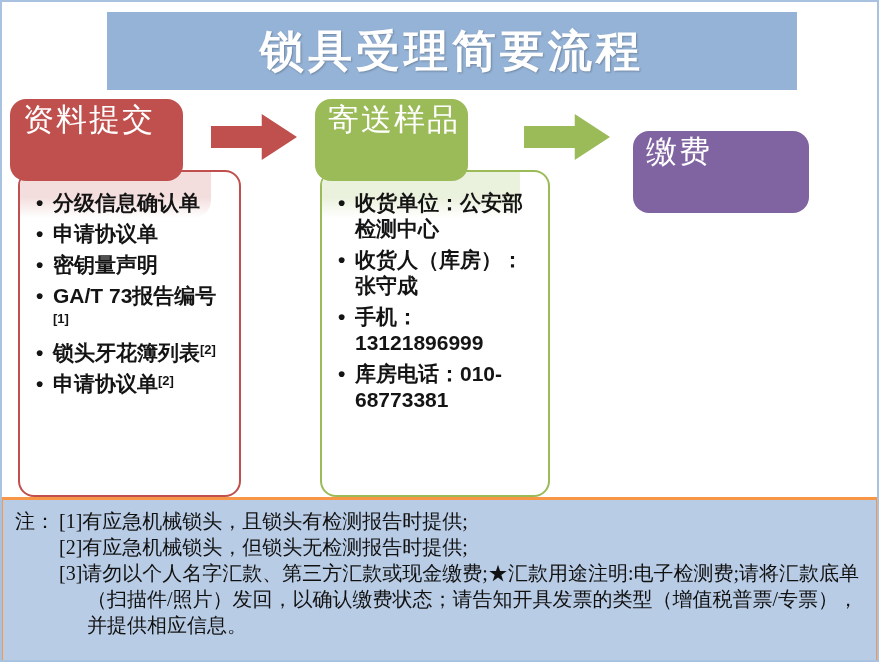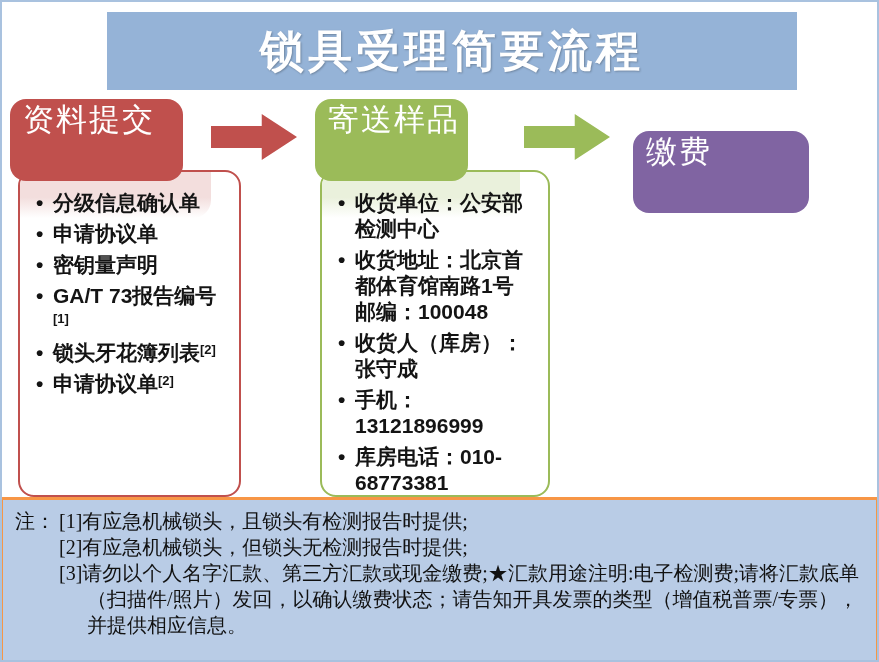--- a/index.html
+++ b/index.html
@@ -107,23 +107,20 @@
 
   <div class="flow-arrow arrow1" style="background-color: rgb(192, 80, 77);"></div>
 
   <div class="col-header hdr2" style="--accent: #9bbb59;">
     <span class="header-text">寄送样品</span>
   </div>
   <div class="col-body body2" style="--accent: #9bbb59; --tint: #eaf1dc;">
     <ul class="bullet-list">
       <li><span class="item-text">收货单位：公安部
 检测中心</span></li>
-      <li><span class="item-text">收货地址：北京首
-都体育馆南路1号
-邮编：100048</span></li>
       <li><span class="item-text">收货人（库房）：
 张守成</span></li>
       <li><span class="item-text">手机：
 13121896999</span></li>
       <li><span class="item-text">库房电话：010-
 68773381</span></li>
     </ul>
   </div>
 
   <div class="flow-arrow arrow2" style="background-color: rgb(155, 187, 89);"></div>

